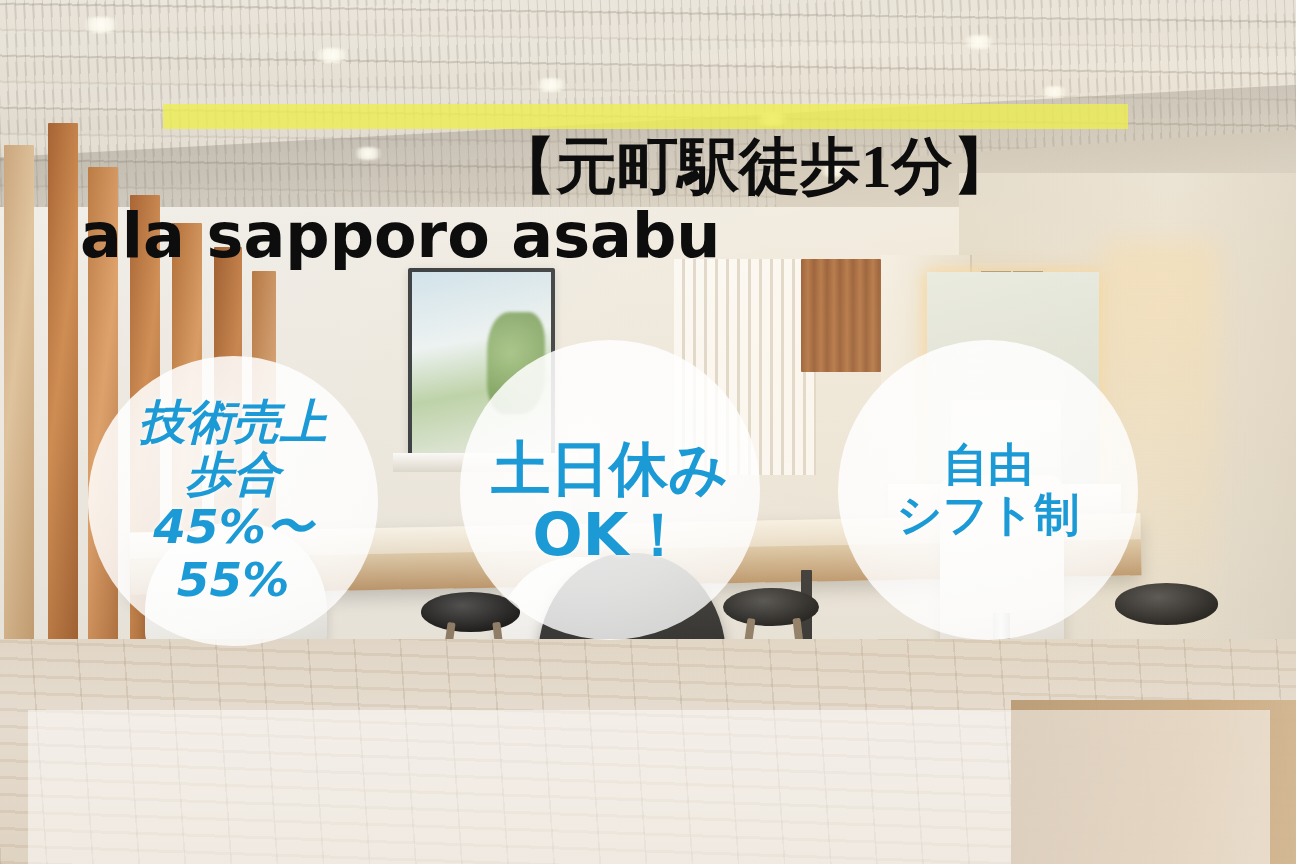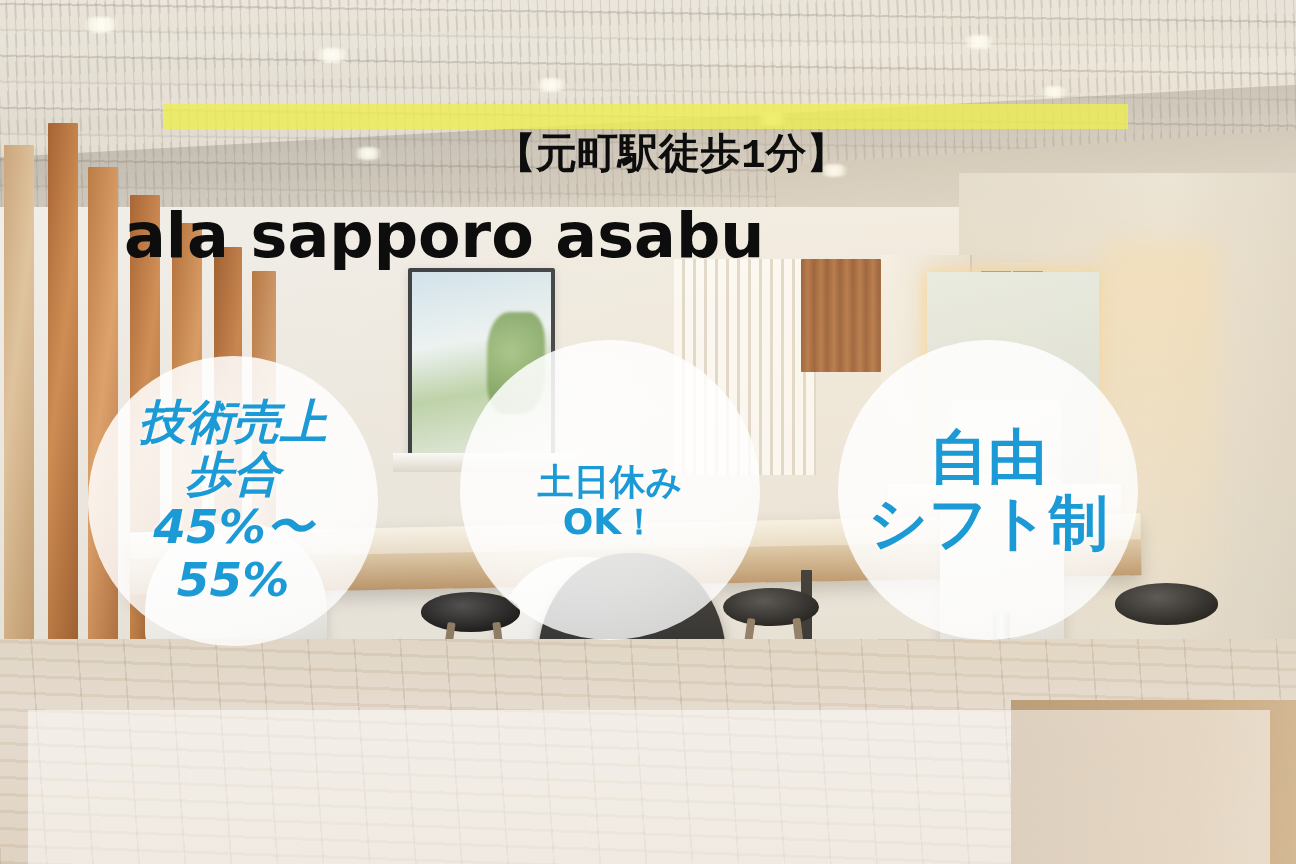--- a/index.html
+++ b/index.html
@@ -249,22 +249,22 @@
     position:absolute; left:0; top:203px; width:1296px; height:72px;
     white-space:nowrap;
   }
   .shopname{
     position:absolute;
     font-size:62px; font-weight:bold; color:#0d0d0d; line-height:1.05;
     font-family:"DejaVu Sans","Liberation Sans",sans-serif;
   }
   .station{
     position:absolute;
-    font-size:41px; font-weight:bold; color:#0d0d0d; line-height:1.05;
-    font-family:Liberation Mono, monospace;
+    font-size:61px; font-weight:bold; color:#0d0d0d; line-height:1.05;
+    font-family:Liberation Serif, serif;
   }
   .openbadge{
     position:absolute; left:972px; top:155px;
     font-size:33px; font-weight:bold; color:#27a5e2;
     letter-spacing:-.5px; white-space:nowrap;
     text-shadow:0 0 4px rgba(255,255,255,.65);
     font-family:"DejaVu Sans","Liberation Sans",sans-serif;
   }
 
   
@@ -279,23 +279,23 @@
   }
   .circle .ctext{
     color:#1b9ad6; font-weight:bold; line-height:1.12;
     text-shadow:0 0 6px rgba(255,255,255,.85);
     font-family:"DejaVu Sans","Liberation Sans",sans-serif;
     white-space:pre-line;
   }
   #circle-1{ left:88px;  top:356px; width:290px; height:290px;font-style:italic; }
   #circle-1 .ctext{ font-size:47px; }
   #circle-2{ left:460px; top:340px; width:300px; height:300px; }
-  #circle-2 .ctext{ font-size:36px;margin-top:24px; }
+  #circle-2 .ctext{ font-size:59px;margin-top:24px; }
   #circle-3{ left:838px; top:340px; width:300px; height:300px; }
-  #circle-3 .ctext{ font-size:59px; }
+  #circle-3 .ctext{ font-size:45px; }
 
   
   .bottom-panel{
     position:absolute; left:28px; top:710px; width:1242px; height:154px;
     background:rgba(255,255,255,.52);
   }
   .tagline{
     position:absolute; left:0; top:716px; width:1296px;
     text-align:center; color:#111;
     font-size:52px; font-weight:bold; line-height:1.28;
@@ -403,21 +403,21 @@
 
   <div class="yellow-bar"></div>
 
 
   <div class="line2">
     <span class="station" style="left:495px; top:2px;">【元町駅徒歩1分】</span>
   </div>
 
 
   <div class="line3">
-    <span class="shopname" style="left:80px; top:0;margin-left:44px;">ala sapporo asabu</span>
+    <span class="shopname" style="left:80px; top:0;">ala sapporo asabu</span>
   </div>
 
   <div class="circle" id="circle-1">
     <span class="ctext">技術売上
 歩合
 45%〜
 55%</span>
   </div>
   <div class="circle" id="circle-2">
     <span class="ctext">土日休み

